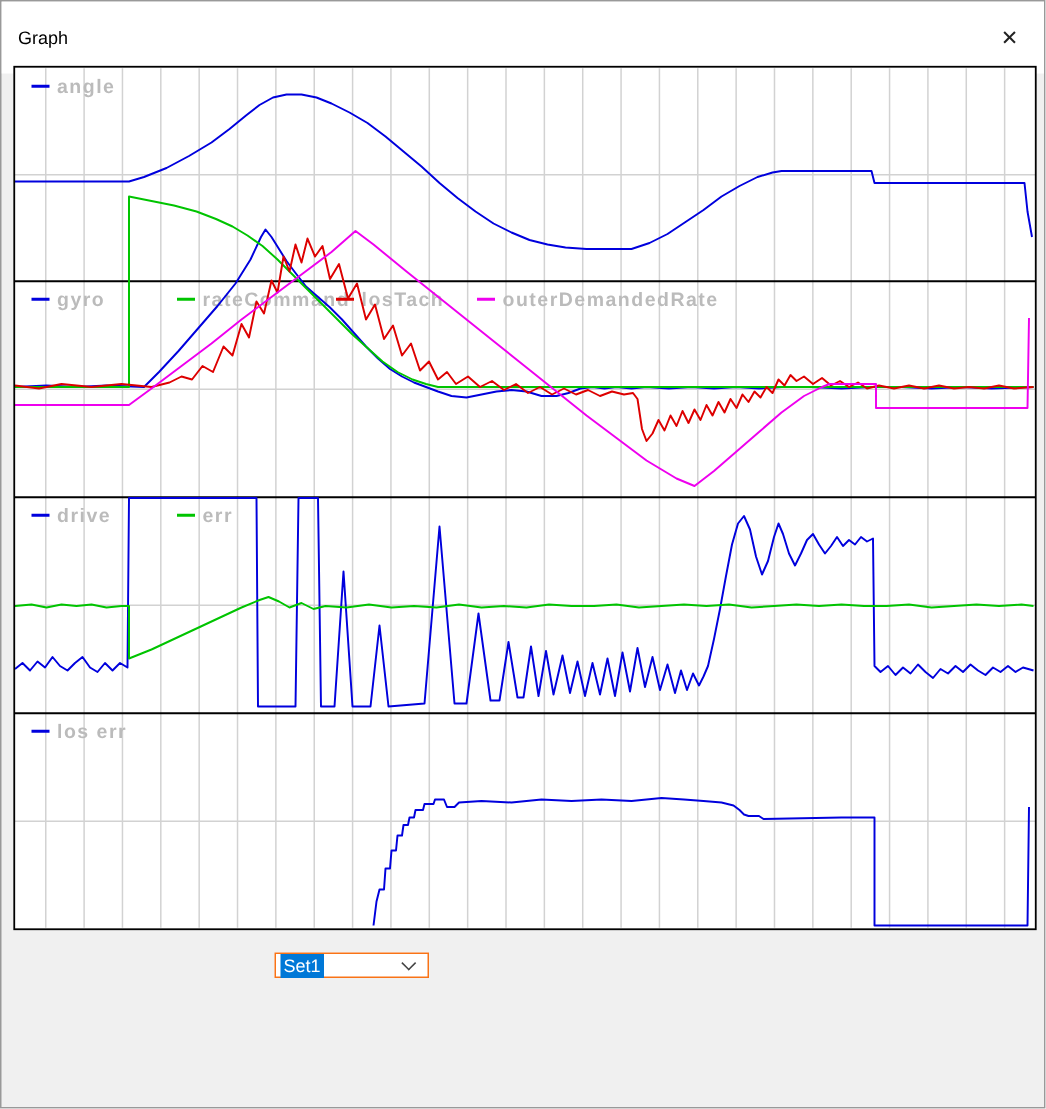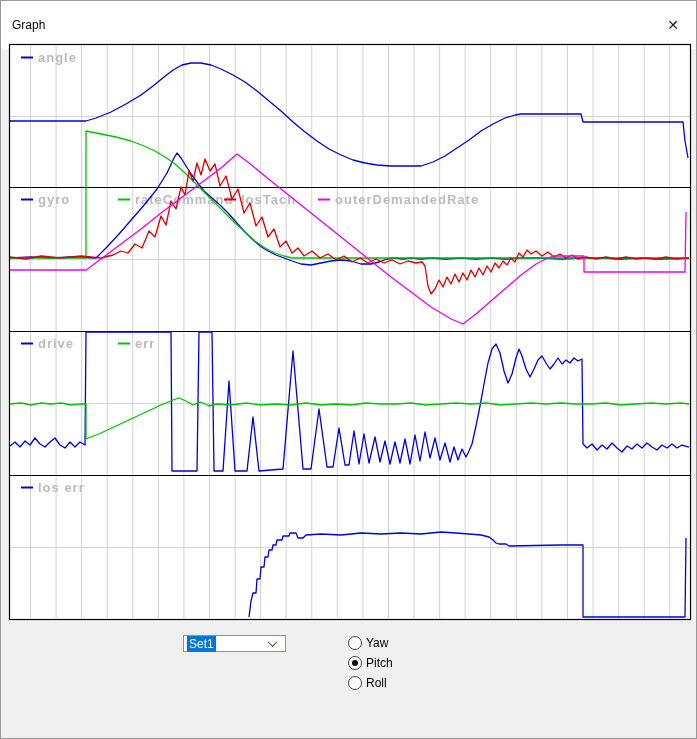--- a/index.html
+++ b/index.html
@@ -122,30 +122,14 @@
       <polyline points="9,403 20,402 30,404 40,402 50,403 60,402 70,404 80,403 85,403 85,438 100,432 115,425 130,418 145,411 160,404 172,399 178,397 185,400 192,404 200,401 208,405 216,403 230,404 245,402 260,404 275,403 290,404 305,402 320,404 335,403 350,404 365,402 380,403 395,403 410,402 425,404 440,403 455,402 470,403 485,402 500,404 515,403 530,402 545,403 560,402 575,403 590,403 605,402 620,404 635,403 650,402 665,403 680,402 688,403" fill="none" stroke="#00c400" stroke-width="1.3" stroke-linejoin="round"></polyline>
       <polyline points="248,616 250,600 252,592 255,592 256,578 259,578 260,566 263,566 264,556 267,556 268,549 271,549 272,544 275,544 276,539 281,539 282,535 288,535 289,532 295,532 297,537 302,537 305,534 320,533 340,534 360,532 380,533 400,532 420,533 440,531 455,532 468,533 480,534 488,536 492,539 495,542 498,543 505,543 508,545 560,544 582,544 582,616 684,616 685,537" fill="none" stroke="#0000dd" stroke-width="1.3" stroke-linejoin="round"></polyline>
       <rect x="8.5" y="43.5" width="681" height="575" fill="none" stroke="#000000" stroke-width="1.2"></rect>
     </svg>
 
   <div class="combo">
     <span class="combo-value">Set1</span>
     <span class="combo-chevron"></span>
   </div>
 
-  <div class="radio-group" id="radio-group">
-      <div class="radio-row">
-        <span class="radio-circle"></span>
-        <span class="radio-label">Yaw</span>
-      </div>
-      <div class="radio-row selected">
-        <span class="radio-circle">
-          <span class="radio-dot"></span>
-        </span>
-        <span class="radio-label">Pitch</span>
-      </div>
-      <div class="radio-row">
-        <span class="radio-circle"></span>
-        <span class="radio-label">Roll</span>
-      </div>
-    </div>
 
 </div>
 
 </body></html>

